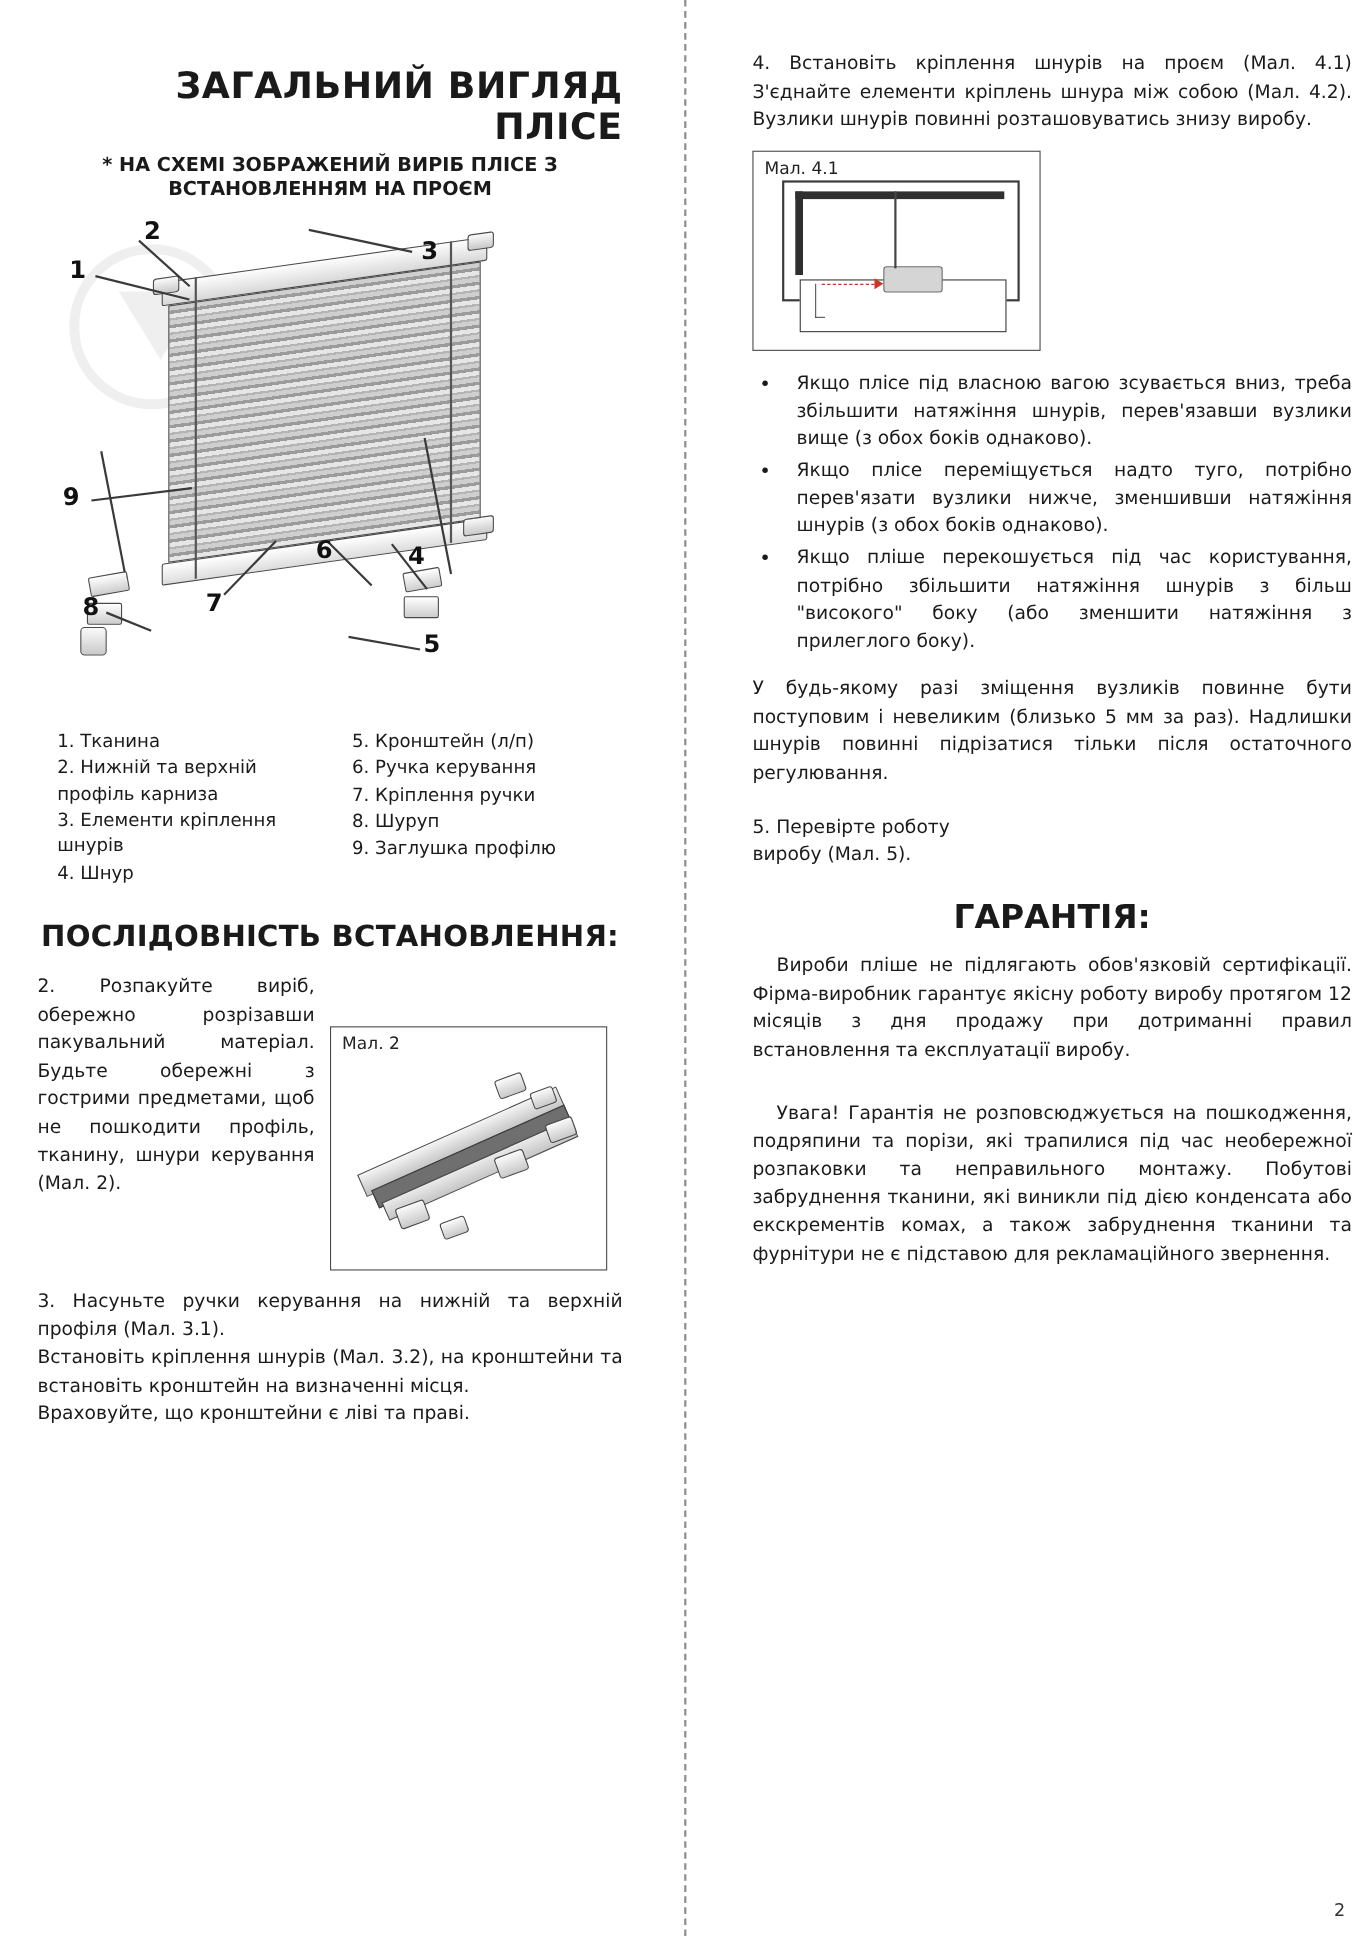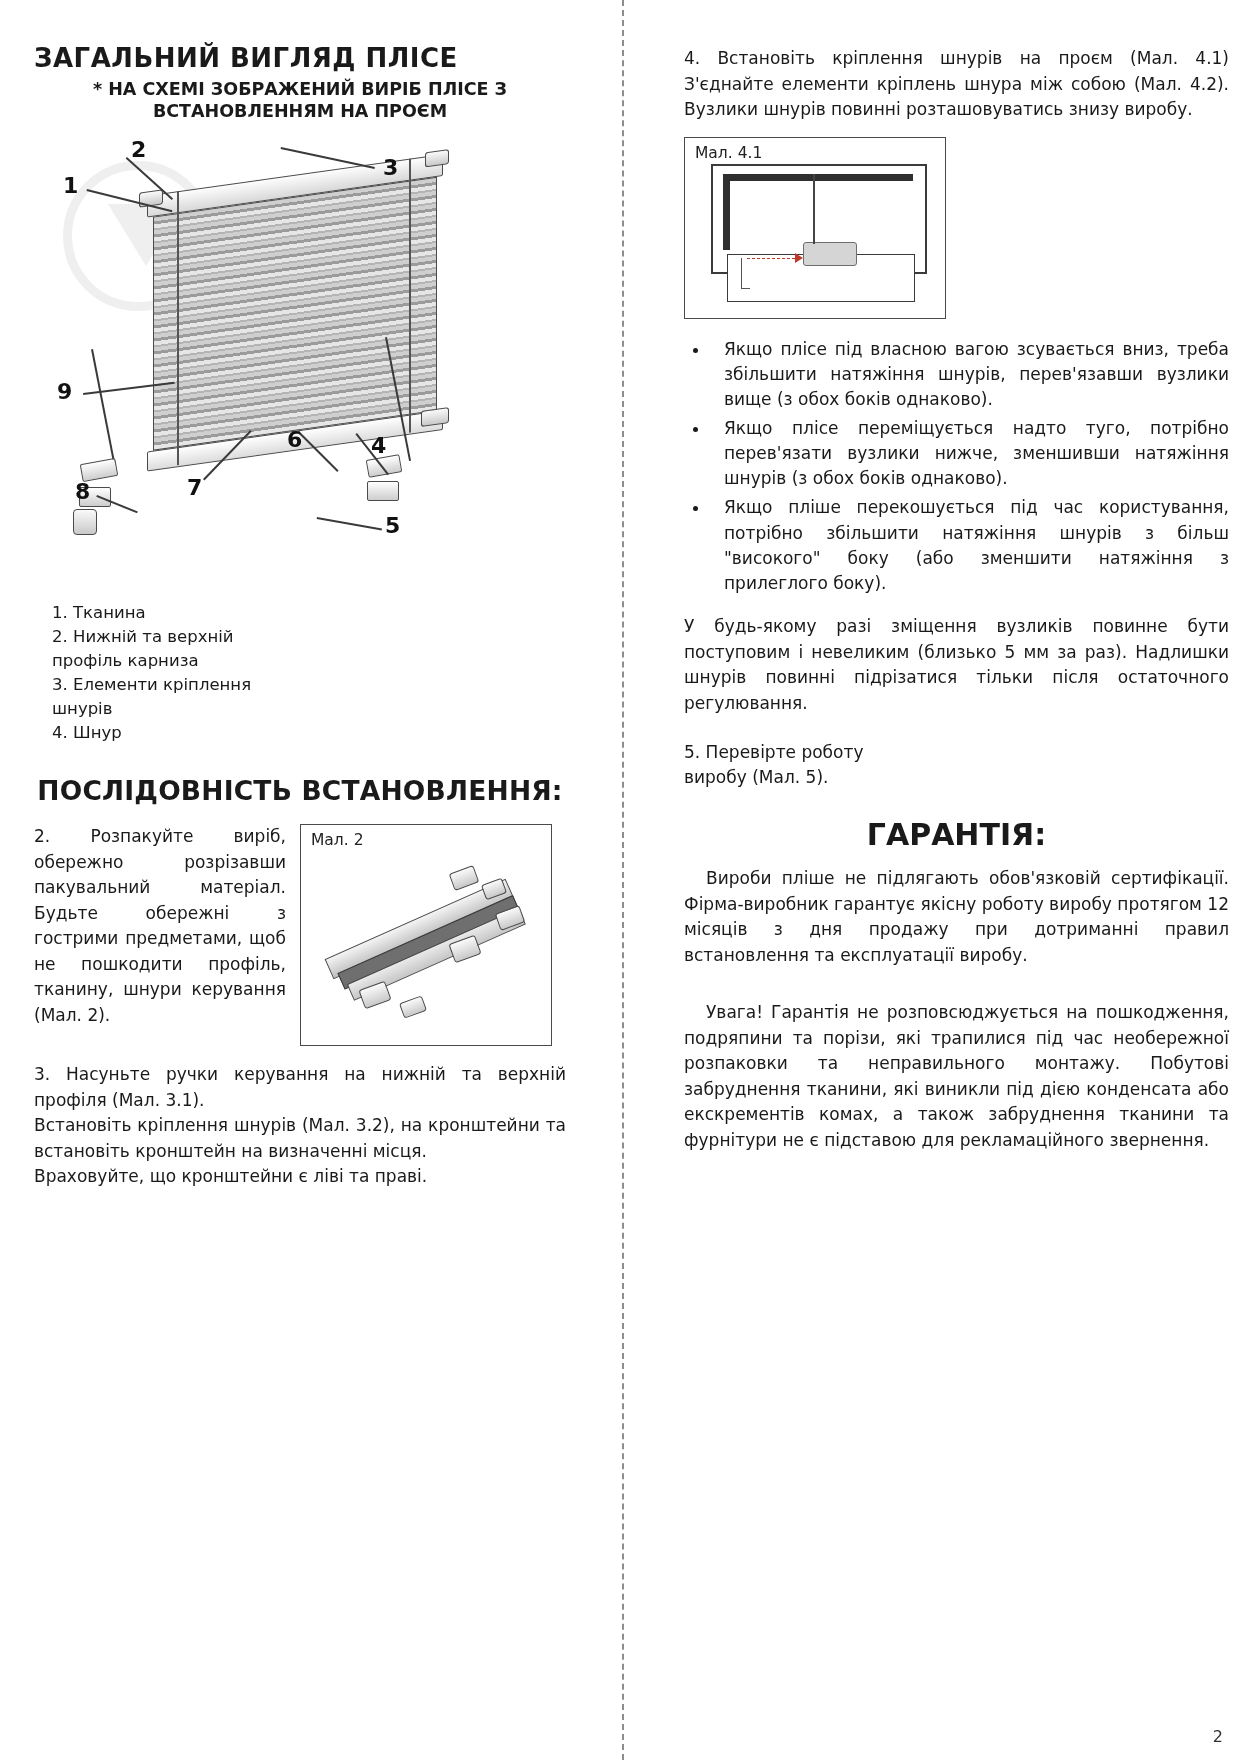--- a/index.html
+++ b/index.html
@@ -45,25 +45,25 @@
     position: absolute;
     left: 642px;
     top: 0;
     width: 623px;
     padding: 46px 36px 0 42px;
     box-sizing: border-box;
   }
 
   h1.title {
     font-weight: bold;
-    font-size: 26px;
-    text-align: left;
+    font-size: 33px;
+    text-align: right;
     letter-spacing: 0.5px;
     line-height: 1.12;
-    margin: 14px 0 6px 0;
+    margin: 30px 0 6px 0;
   }
   .subtitle {
     text-align: center;
     font-weight: bold;
     font-size: 17.5px;
     line-height: 1.25;
     margin: 0 0 8px 0;
   }
 
   
@@ -215,20 +215,21 @@
   .figlabel {
     position: absolute;
     left: 10px;
     top: 6px;
     font-size: 15.5px;
     color: #222;
   }
   .fig2 {
     width: 252px;
     height: 222px;
+    margin-top: 48px;
   }
 
   .para {
     font-size: 17px;
     line-height: 1.5;
     margin: 16px 0 0 0;
     text-align: justify;
   }
 
   .figrow {
@@ -413,20 +414,27 @@
     </div>
 
     <div class="legend">
       <ol class="lcol1">
         <li>1. Тканина</li>
         <li>2. Нижній та верхній
     профіль карниза</li>
         <li>3. Елементи кріплення
     шнурів</li>
         <li>4. Шнур</li>
+      </ol>
+      <ol class="lcol2">
+        <li>5. Кронштейн (л/п)</li>
+        <li>6. Ручка керування</li>
+        <li>7. Кріплення ручки</li>
+        <li>8. Шуруп</li>
+        <li>9. Заглушка профілю</li>
       </ol>
     </div>
 
     <h2 class="section">ПОСЛІДОВНІСТЬ ВСТАНОВЛЕННЯ:</h2>
 
     <div class="step2">
       <div class="txt">2.  Розпакуйте виріб, обережно розрізавши пакувальний матеріал. Будьте обережні з гострими предметами, щоб не пошкодити профіль, тканину, шнури керування (Мал. 2).</div>
       <div class="figbox fig2">
         <span class="figlabel">Мал. 2</span>
 

